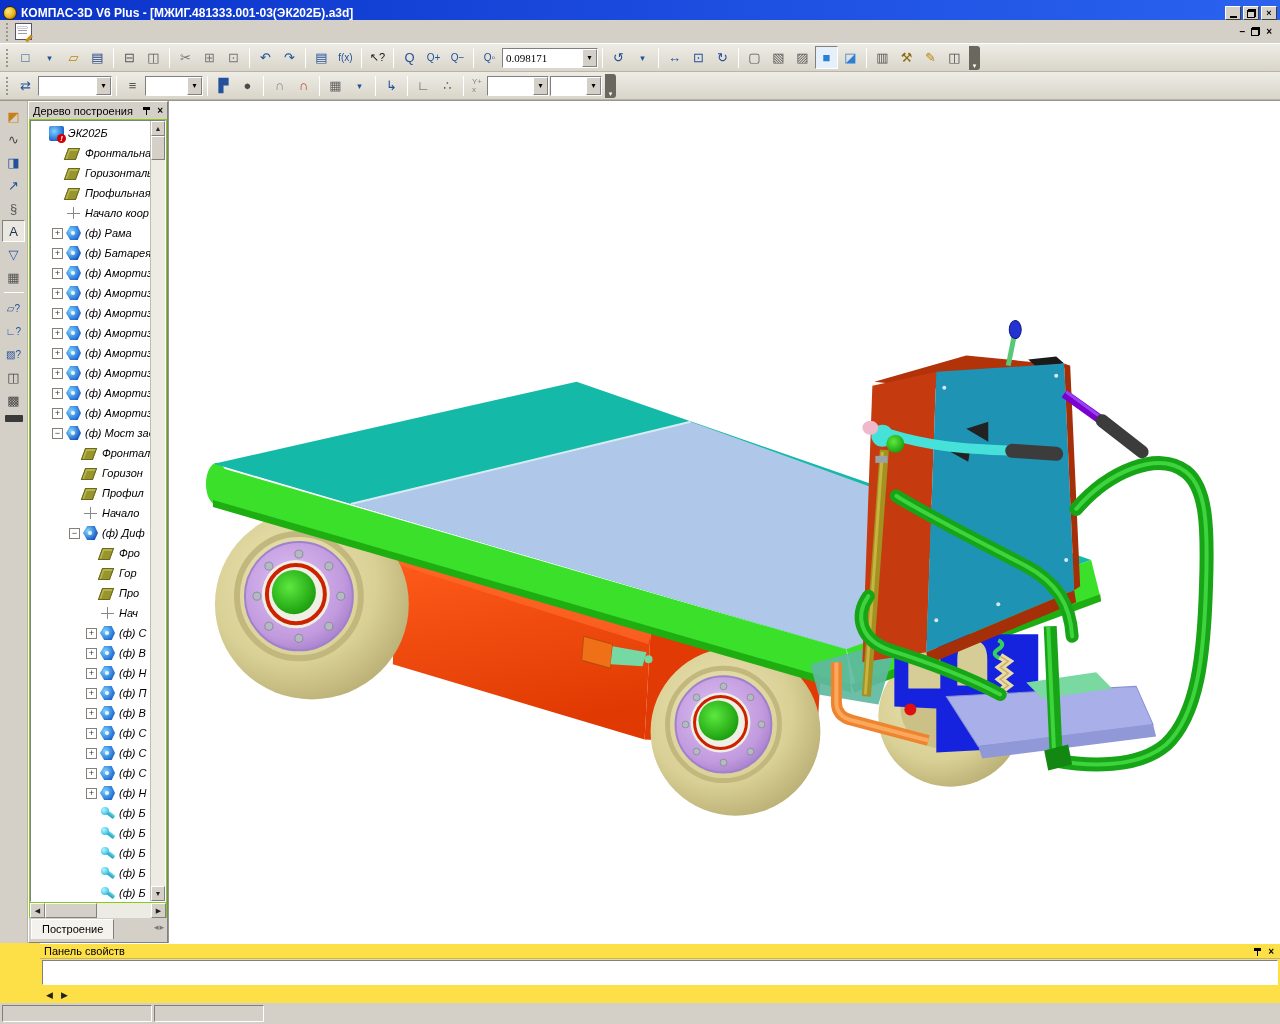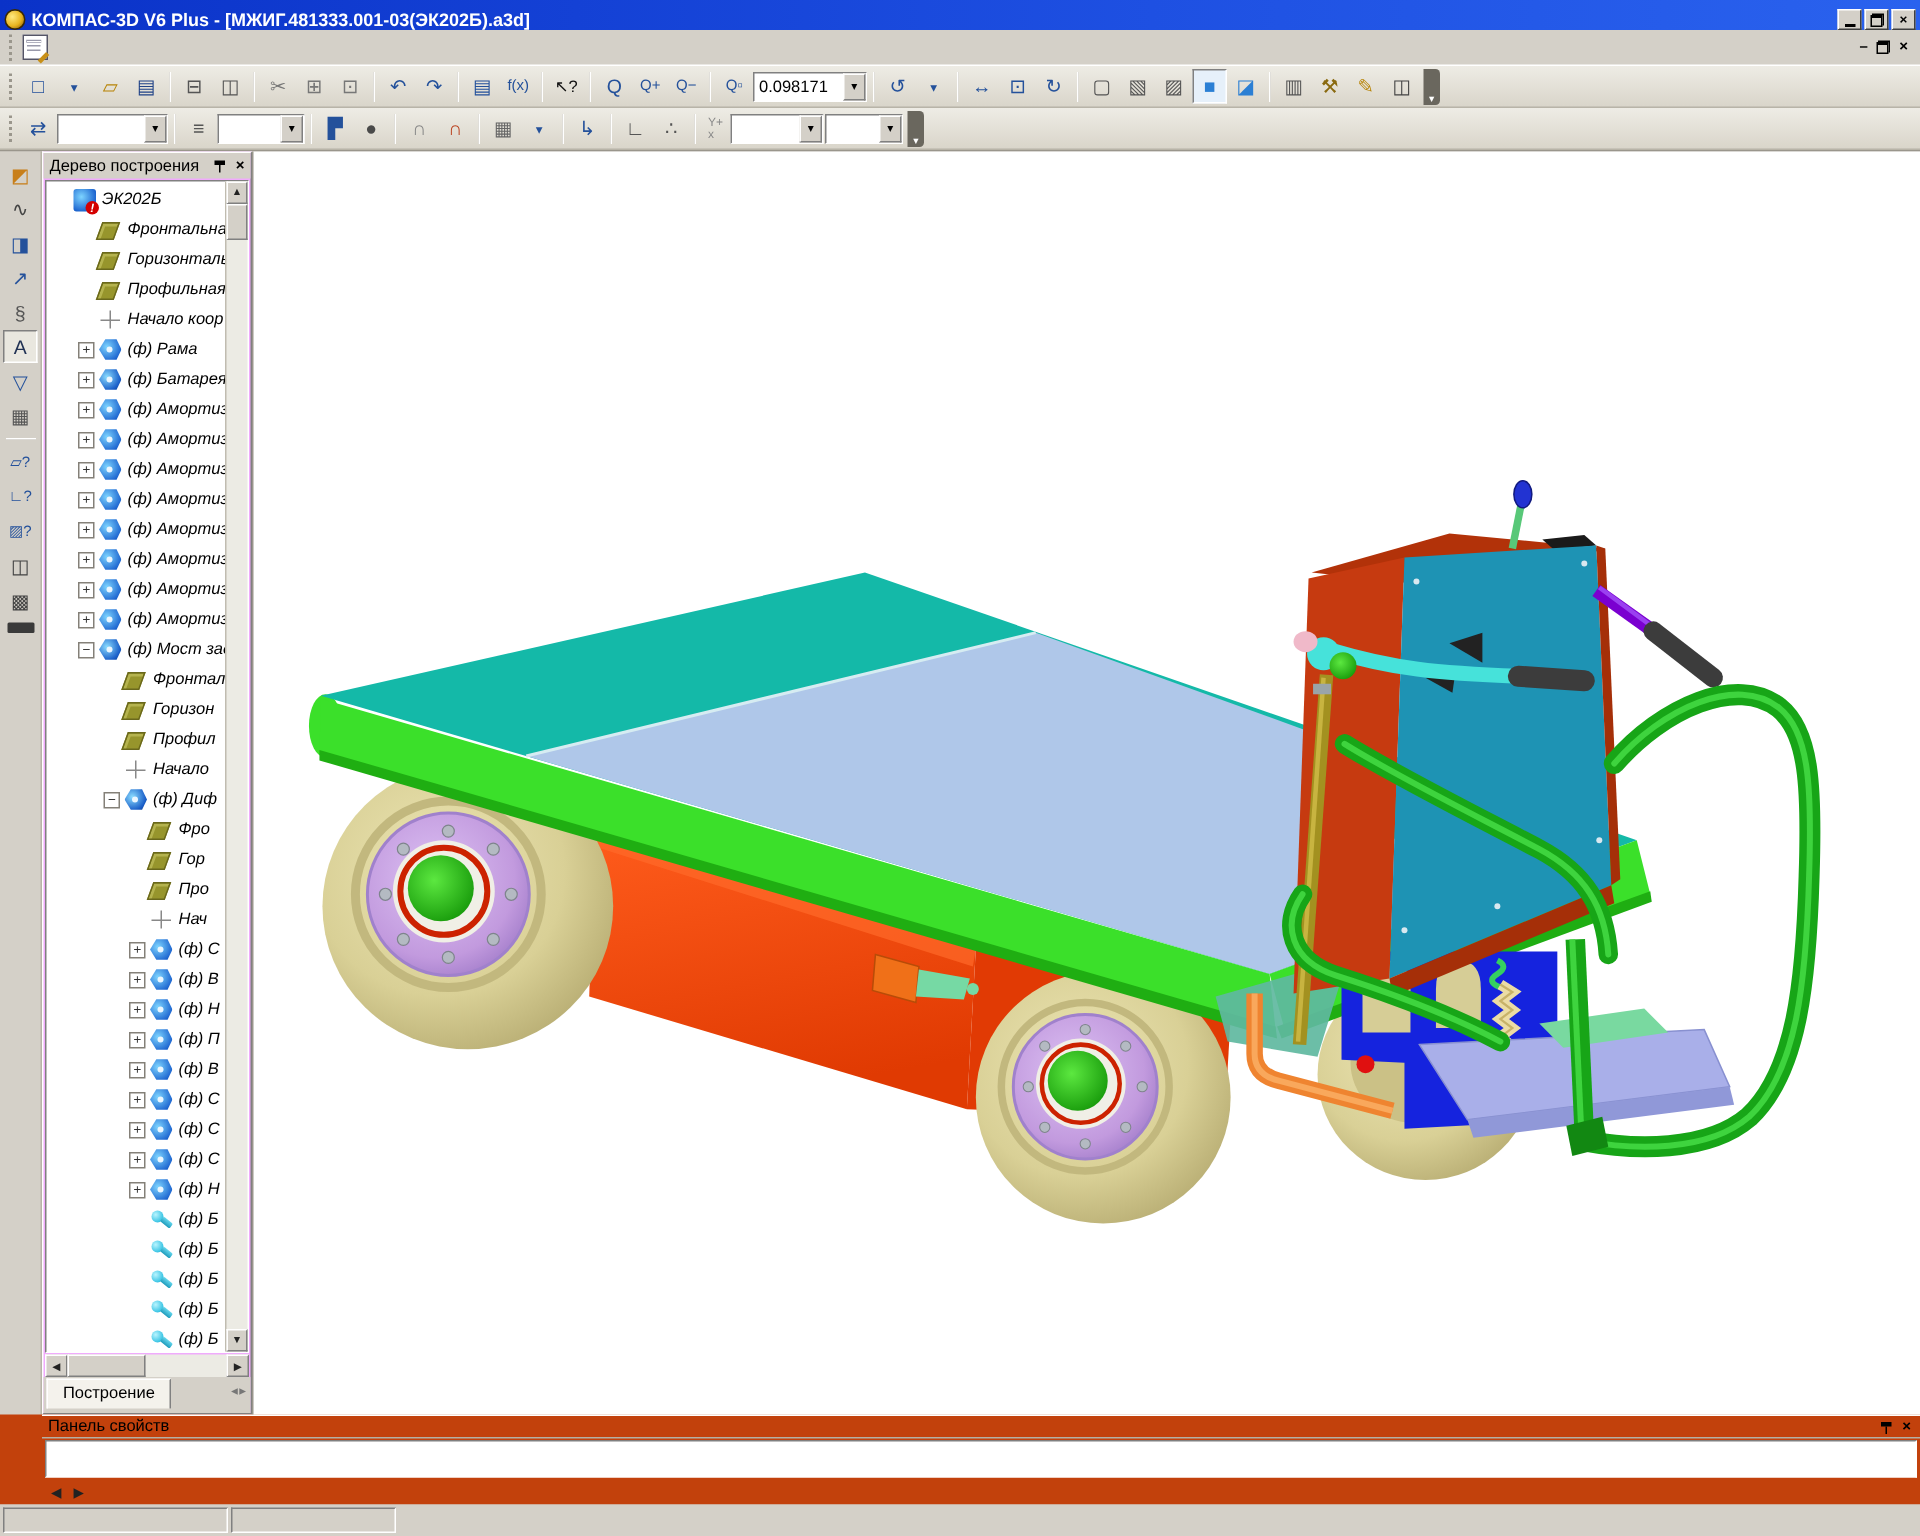--- a/index.html
+++ b/index.html
@@ -41,21 +41,21 @@
 
   
   .main { flex:1; display:flex; min-height:0; border-top:1px solid #9a968c; }
   .iconbar { width:28px; flex:none; display:flex; flex-direction:column; align-items:center; padding-top:4px; gap:1px; background:#d4d0c8; border-right:1px solid #b8b4a8; }
   .ib-btn { width:23px; height:22px; display:flex; align-items:center; justify-content:center; font-size:13px; color:#24519b; border:1px solid transparent; white-space:pre; }
   .ib-btn.pressed { border-color:#808080 #fff #fff #808080; background:#e9e7df; }
   .ib-sep { width:20px; height:1px; background:#9a968c; border-bottom:1px solid #fff; margin:3px 0; }
   .ib-grip { width:18px; height:7px; background:#3a3a3a; margin-top:3px; border-radius:1px; }
 
   
-  .treepanel { width:140px; flex:none; display:flex; flex-direction:column; background:#f0abfc; border:1px solid; border-color:#fff #808080 #808080 #fff; }
+  .treepanel { width:140px; flex:none; display:flex; flex-direction:column; background:#84cc16; border:1px solid; border-color:#fff #808080 #808080 #fff; }
   .panel-head { height:17px; display:flex; align-items:center; padding:0 2px 0 4px; flex:none; background:#d4d0c8; border-bottom:1px solid #b0ac a0; }
   .panel-head .t { flex:1; font-size:11px; overflow:hidden; white-space:nowrap; }
   .pin { width:9px; height:9px; position:relative; margin:0 4px; }
   .pin::before { content:""; position:absolute; left:1px; top:1px; width:7px; height:3px; background:#000; }
   .pin::after { content:""; position:absolute; left:4px; top:4px; width:1px; height:5px; background:#000; }
   .x-btn { font-size:10px; font-weight:bold; padding:0 2px; }
   .tree-body { flex:1; display:flex; min-height:0; background:#fff; border:1px solid; border-color:#808080 #fff #fff #808080; margin:1px; position:relative; }
   .tree-rows { flex:1; overflow:hidden; padding-top:2px; }
   .tree-row { height:20px; display:flex; align-items:center; white-space:nowrap;font-style:italic; }
   .exp { width:11px; height:11px; flex:none; border:1px solid #848078; background:#fff; font-size:9px; line-height:9px; text-align:center; margin-right:3px; color:#333; }
@@ -80,21 +80,21 @@
   .sb-thumb-h { width:52px; background:#d4d0c8; border:1px solid; border-color:#fff #808080 #808080 #fff; }
   .tabstrip { height:24px; flex:none; display:flex; align-items:flex-start; padding-top:1px; background:#d4d0c8; }
   .tab { background:#f4f2ec; border:1px solid; border-color:#fff #808080 #d4d0c8 #fff; border-bottom:none; padding:3px 10px 4px; font-size:11px; margin-left:2px; }
   .tab-arrows { margin-left:auto; display:flex; gap:1px; padding:3px 3px 0 0; color:#777; font-size:9px; }
 
   
   .viewport { flex:1; background:#fff; position:relative; overflow:hidden; border-left:1px solid #9a968c; }
   .viewport svg { display:block; width:100%; height:100%; }
 
   
-  .prop-wrap { flex:none; padding-left:28px; background:#c2410c; }
+  .prop-wrap { flex:none; padding-left:40px; background:#fde047; }
   .prop-head { height:16px; display:flex; align-items:center; border-top:1px solid #fff; border-bottom:1px solid #b4b0a4; padding:0 4px; }
   .prop-head .t { flex:1; }
   .prop-box { height:25px; margin:1px 2px 2px 2px; background:#fff; border:1px solid; border-color:#808080 #fff #fff #808080; }
   .arrow-row { height:16px; display:flex; align-items:center; gap:8px; padding-left:6px; color:#222; font-size:9px; }
   .statusbar { height:21px; flex:none; display:flex; align-items:center; gap:2px; padding:1px 2px; background:#d4d0c8; }
   .status-cell { height:17px; border:1px solid; border-color:#808080 #fff #fff #808080; display:flex; align-items:center; padding:0 5px; white-space:nowrap; overflow:hidden; }
   .status-main { flex:1; }
   .status-s1 { width:150px; flex:none; }
   .status-s2 { width:110px; flex:none; }
 </style>
@@ -148,21 +148,21 @@
         <span class="tb-btn">▤</span>
         <span class="tb-btn" style="font-size: 10px;">f(x)</span>
         <span class="tb-sep"></span>
         <span class="tb-btn" style="color: rgb(17, 17, 17); font-size: 11px;">↖?</span>
         <span class="tb-sep"></span>
         <span class="tb-btn">Q</span>
         <span class="tb-btn" style="font-size: 10px;">Q+</span>
         <span class="tb-btn" style="font-size: 10px;">Q−</span>
         <span class="tb-sep"></span>
         <span class="tb-btn" style="font-size: 10px;">Q▫</span>
-        <span class="tb-combo" style="width: 76px;">
+        <span class="tb-combo" style="width: 96px; font-family: Liberation Serif, serif;">
           <span class="cv">0.098171</span>
           <span class="cd">▾</span>
         </span>
         <span class="tb-sep"></span>
         <span class="tb-btn">↺</span>
         <span class="tb-btn" style="font-size: 9px;">▾</span>
         <span class="tb-sep"></span>
         <span class="tb-btn">↔</span>
         <span class="tb-btn">⊡</span>
         <span class="tb-btn">↻</span>

